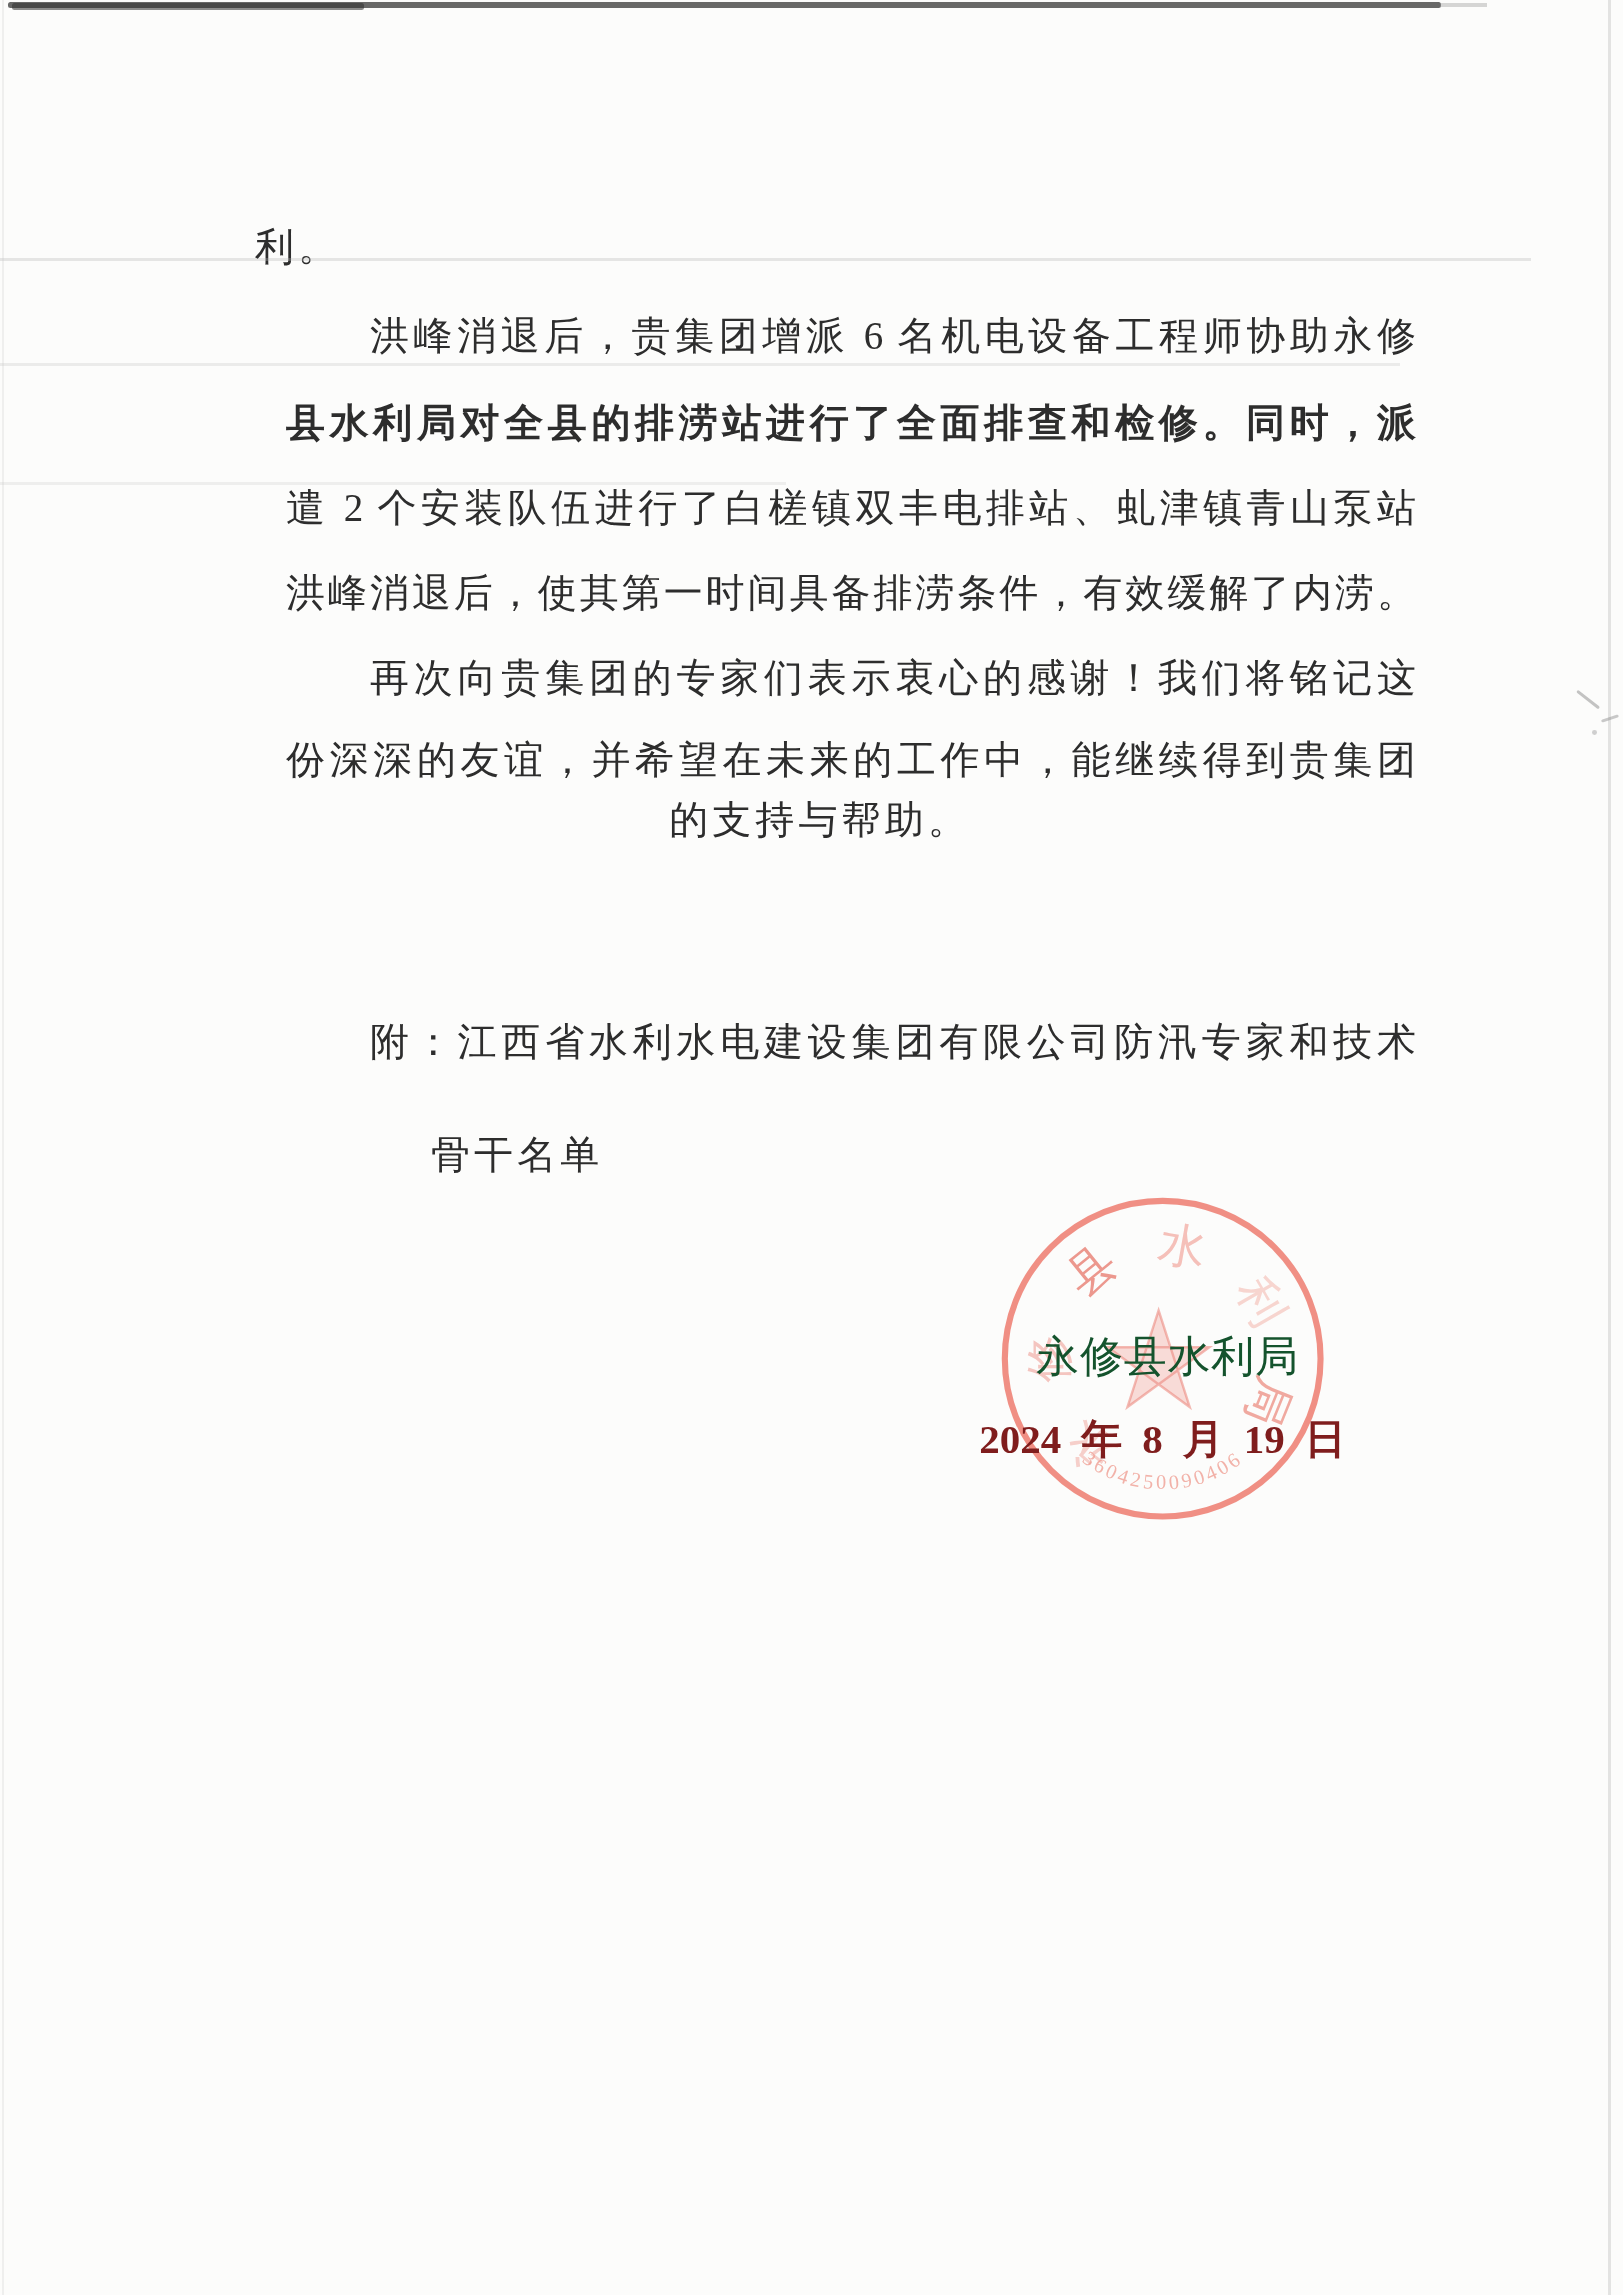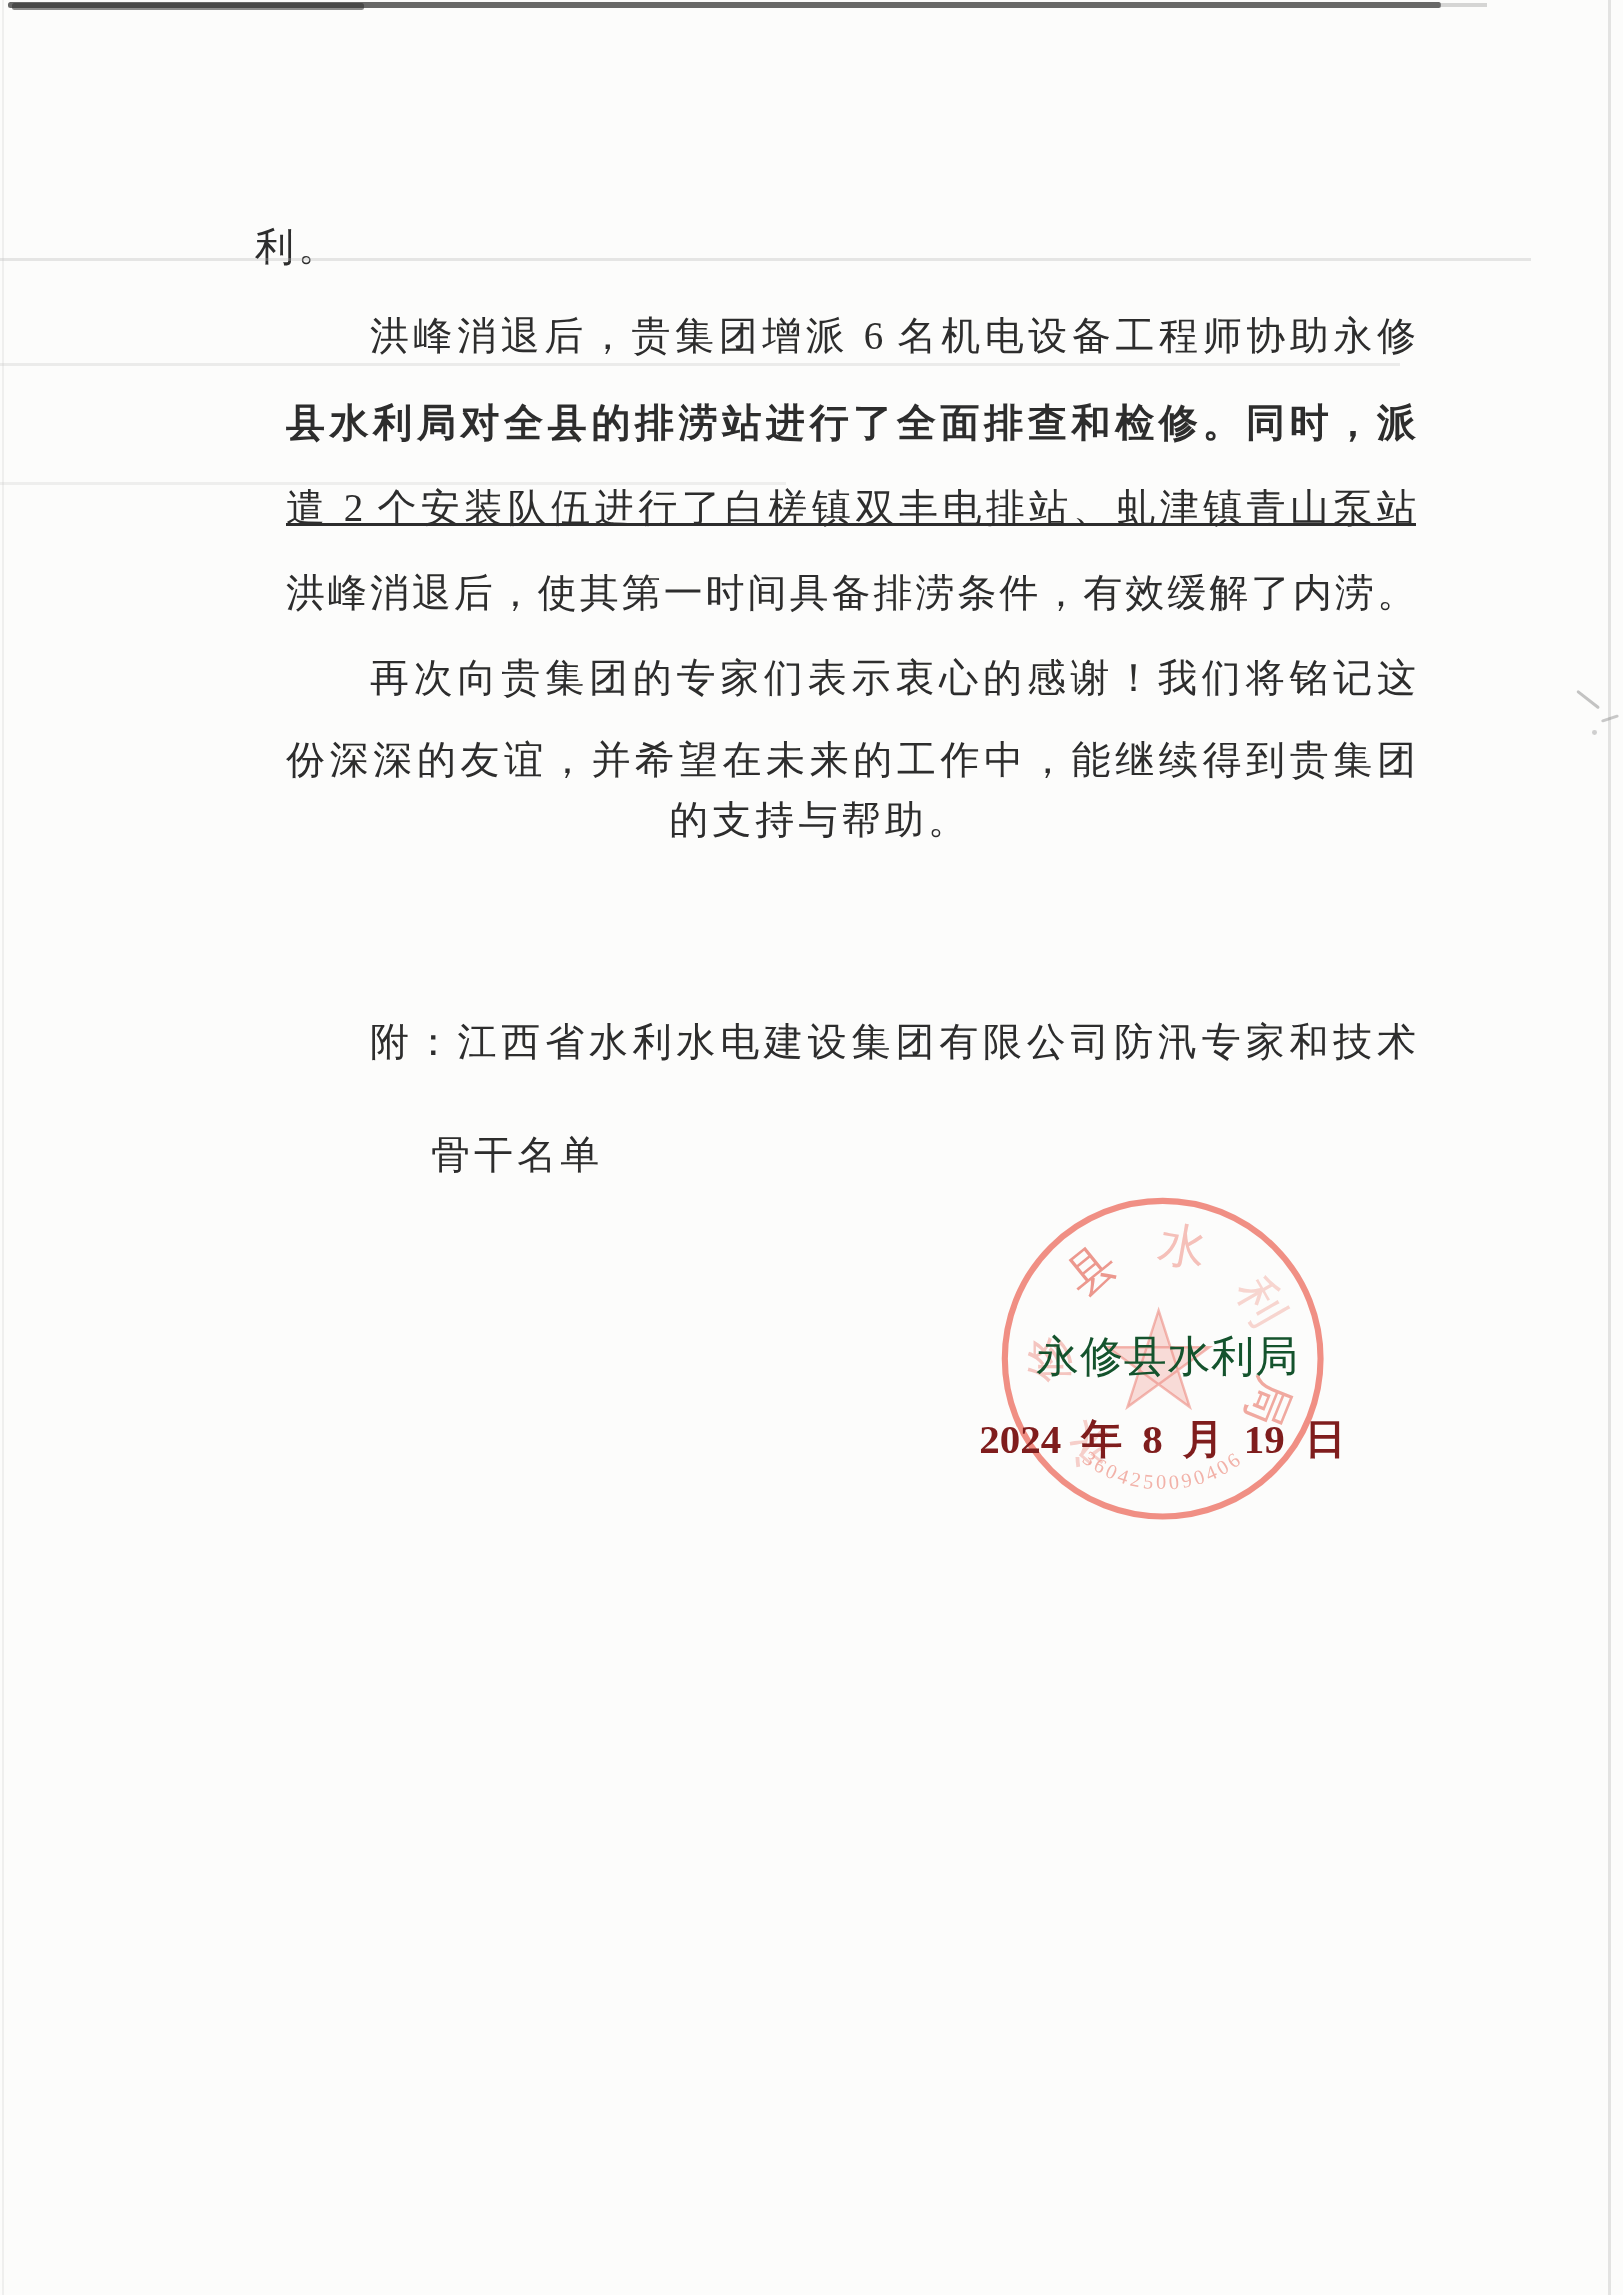--- a/index.html
+++ b/index.html
@@ -81,21 +81,21 @@
   .speck-c{left:1592px;top:730px;width:4.9px;height:4.9px;background:#9a9a9a;opacity:.45;border-radius:50%;}
 </style>
 </head>
 <body>
 
 <div id="page">
 
   <div class="line natural" style="top:201px;">利。</div>
   <div class="line justify indent2" style="top:290px;">洪峰消退后，贵集团增派 6 名机电设备工程师协助永修</div>
   <div class="line justify" style="top:377px;font-weight:bold;">县水利局对全县的排涝站进行了全面排查和检修。同时，派</div>
-  <div class="line justify" style="top:462px;text-decoration:underline;">遣 2 个安装队伍进行了白槎镇双丰电排站、虬津镇青山泵站</div>
+  <div class="line justify" style="top:462px;">遣 2 个安装队伍进行了白槎镇双丰电排站、虬津镇青山泵站</div>
   <div class="line justify" style="top:547px;">洪峰消退后，使其第一时间具备排涝条件，有效缓解了内涝。</div>
   <div class="line justify indent2" style="top:632px;">再次向贵集团的专家们表示衷心的感谢！我们将铭记这</div>
   <div class="line justify" style="top:714px;">份深深的友谊，并希望在未来的工作中，能继续得到贵集团</div>
   <div class="line natural" style="top:774px;text-align:center;">的支持与帮助。</div>
   <div class="line justify indent2" style="top:996px;">附：江西省水利水电建设集团有限公司防汛专家和技术</div>
   <div class="line natural indent4" style="top:1109px;">骨干名单</div>
 
   <svg class="stamp" viewBox="0 0 412 412" xmlns="http://www.w3.org/2000/svg">
 
     <polygon points="200,146 238,264 138,191 262,191 162,264" fill="rgba(238,150,140,0.32)" stroke="rgba(235,130,118,0.55)" stroke-width="3" fill-rule="nonzero"></polygon>

